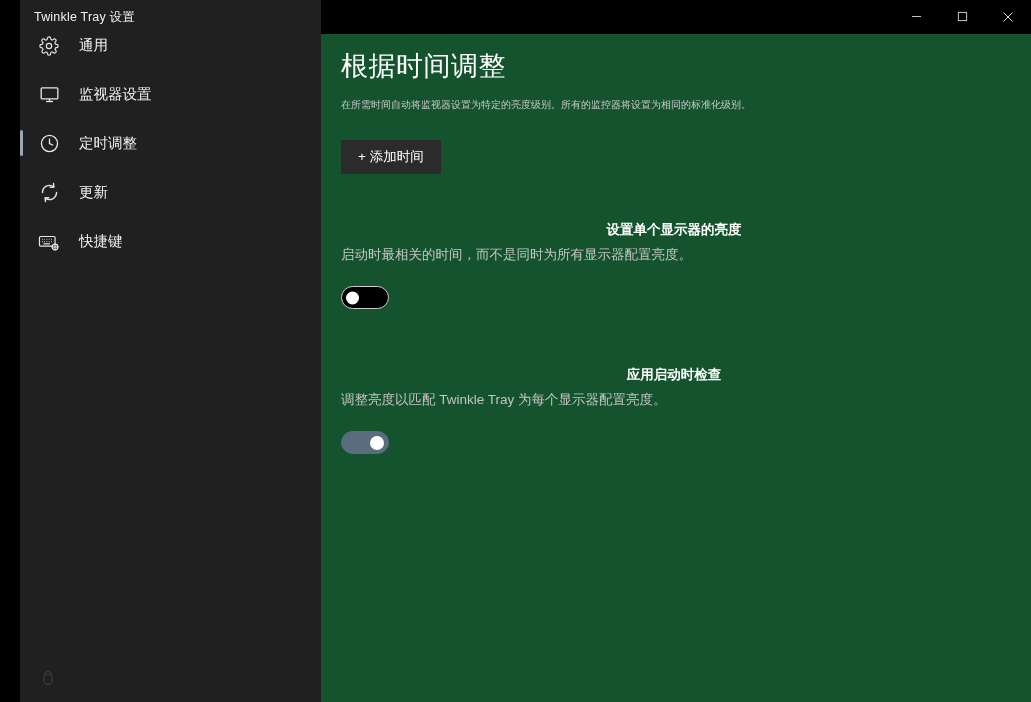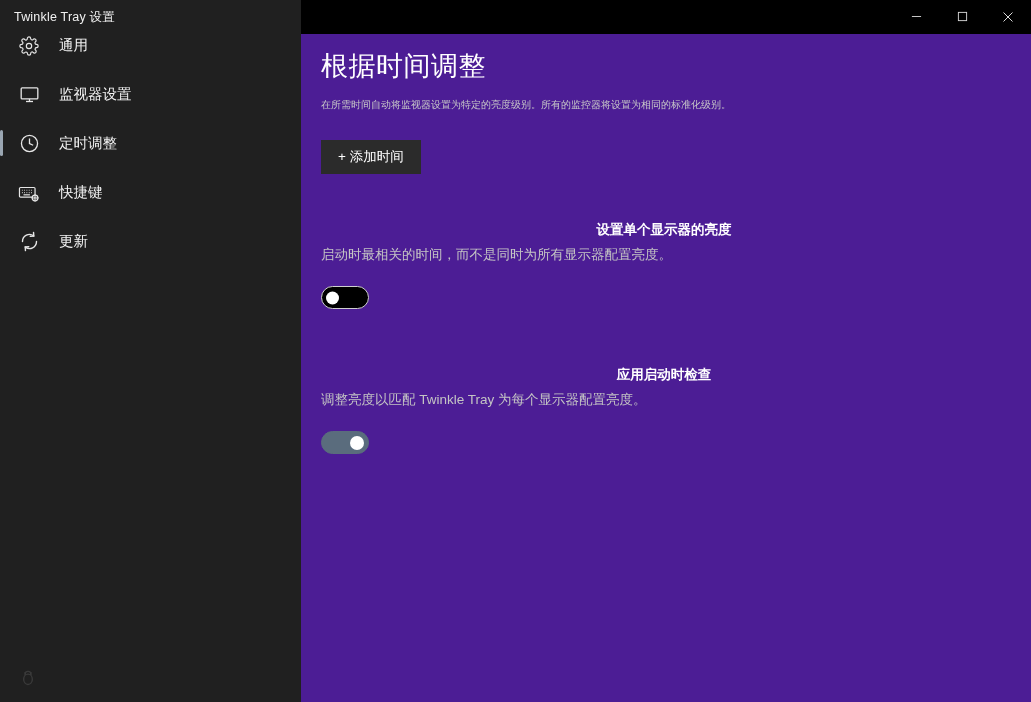--- a/index.html
+++ b/index.html
@@ -11,20 +11,21 @@
 
   .app-window {
     position: relative;
     width: 1031px;
     height: 702px;
     background: #000000;
     font-family: "Liberation Sans", "DejaVu Sans", sans-serif;
     overflow: hidden;
     display: flex;
     flex-direction: row;
+    padding-left: 20px;
   }
 
   
   .sidebar {
     position: relative;
     width: 301px;
     height: 702px;
     background: #202020;
     flex: 0 0 301px;
   }
@@ -92,21 +93,21 @@
     display: flex;
     align-items: center;
     justify-content: center;
   }
 
   
   .main {
     position: relative;
     flex: 1 1 auto;
     height: 702px;
-    background: #4c1d95;
+    background: #14532d;
     overflow: hidden;
   }
 
   .titlebar {
     position: absolute;
     top: 0;
     left: 0;
     right: 0;
     height: 34px;
     background: #000000;
@@ -252,20 +253,32 @@
 
       <div class="nav-item active">
         <span class="active-bar"></span>
         <span class="nav-icon">
           <svg width="21" height="21" viewBox="0 0 24 24" fill="none" stroke="currentColor" stroke-width="1.5">
             <circle cx="12" cy="12" r="9.2"></circle>
             <polyline points="12,6.4 12,12 16.2,14"></polyline>
           </svg>
         </span>
         <span class="nav-label">定时调整</span>
+      </div>
+
+      <div class="nav-item">
+        <span class="nav-icon">
+          <svg width="21" height="21" viewBox="0 0 24 24" fill="none" stroke="currentColor" stroke-width="1.6" stroke-linecap="round">
+            <path d="M20 12a8 8 0 0 1-12.8 6.4"></path>
+            <path d="M4 12a8 8 0 0 1 12.8-6.4"></path>
+            <polyline points="16.6,1.6 16.9,5.8 12.8,6"></polyline>
+            <polyline points="7.4,22.4 7.1,18.2 11.2,18"></polyline>
+          </svg>
+        </span>
+        <span class="nav-label">更新</span>
       </div>
 
       <div class="nav-item">
         <span class="nav-icon">
           <svg width="22" height="22" viewBox="0 0 24 24" fill="none" stroke="currentColor" stroke-width="1.3">
             <rect x="1.6" y="6" width="17" height="10.5" rx="1.2"></rect>
             <line x1="4.3" y1="9" x2="5.1" y2="9"></line>
             <line x1="6.8" y1="9" x2="7.6" y2="9"></line>
             <line x1="9.3" y1="9" x2="10.1" y2="9"></line>
             <line x1="11.8" y1="9" x2="12.6" y2="9"></line>
@@ -280,32 +293,20 @@
             <circle cx="18.6" cy="17.4" r="1.25"></circle>
             <line x1="18.6" y1="13.6" x2="18.6" y2="14.6"></line>
             <line x1="18.6" y1="20.2" x2="18.6" y2="21.2"></line>
             <line x1="14.8" y1="17.4" x2="15.8" y2="17.4"></line>
             <line x1="21.4" y1="17.4" x2="22.4" y2="17.4"></line>
           </svg>
         </span>
         <span class="nav-label">快捷键</span>
       </div>
 
-      <div class="nav-item">
-        <span class="nav-icon">
-          <svg width="21" height="21" viewBox="0 0 24 24" fill="none" stroke="currentColor" stroke-width="1.6" stroke-linecap="round">
-            <path d="M20 12a8 8 0 0 1-12.8 6.4"></path>
-            <path d="M4 12a8 8 0 0 1 12.8-6.4"></path>
-            <polyline points="16.6,1.6 16.9,5.8 12.8,6"></polyline>
-            <polyline points="7.4,22.4 7.1,18.2 11.2,18"></polyline>
-          </svg>
-        </span>
-        <span class="nav-label">更新</span>
-      </div>
-
     </div>
 
     <div class="debug-icon">
       <svg width="20" height="20" viewBox="0 0 24 24" fill="none" stroke="currentColor" stroke-width="1.7" stroke-linecap="round">
         <ellipse cx="12" cy="13.5" rx="5.2" ry="6.2"></ellipse>
         <path d="M8.4 7.6 A3.6 3.6 0 0 1 15.6 7.6"></path>
         <line x1="8.8" y1="5.2" x2="8.8" y2="7.6"></line>
         <line x1="15.2" y1="5.2" x2="15.2" y2="7.6"></line>
       </svg>
     </div>

